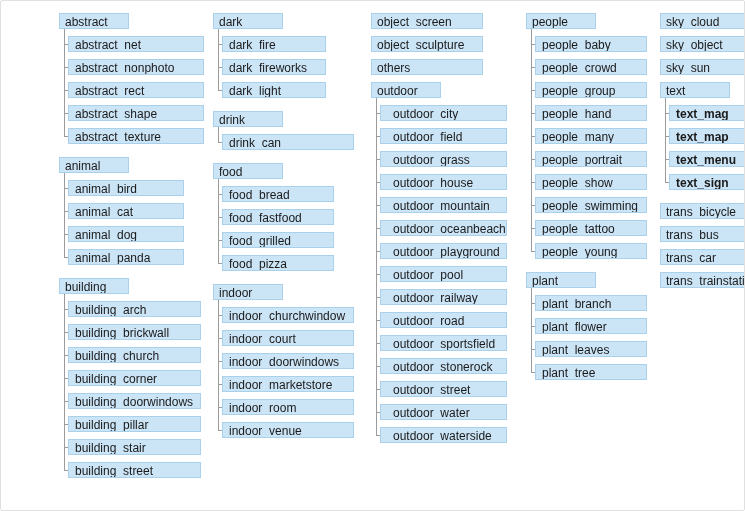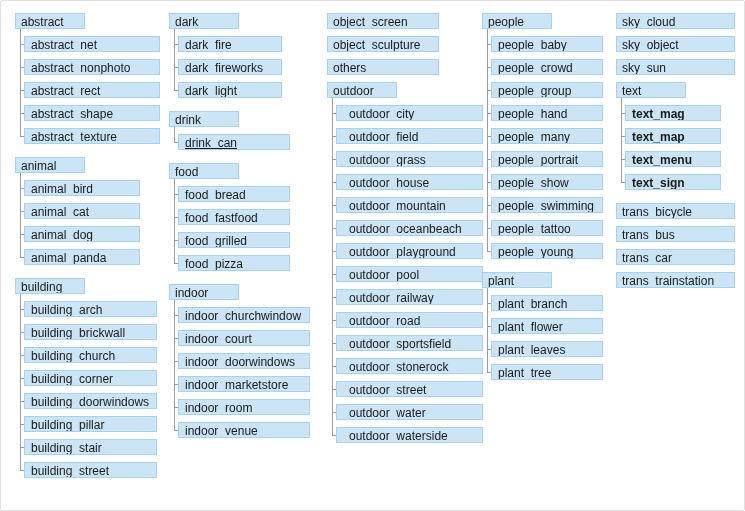--- a/index.html
+++ b/index.html
@@ -8,21 +8,21 @@
   }
   *{box-sizing:border-box;}
   html,body{margin:0;padding:0;}
   body{
     width:745px;height:511px;position:relative;overflow:hidden;
     background:var(--bg);
     font-family:"Liberation Sans","DejaVu Sans",sans-serif;
     font-size:12px;color:var(--ink);
   }
   .frame{position:absolute;inset:0;border:1px solid var(--frame);border-radius:2px;pointer-events:none;}
-  .column{position:absolute;top:13px;display:flex;flex-direction:column;gap:7px;}
+  .column{position:absolute;top:13px;display:flex;flex-direction:column;gap:7px;margin-left:44px;}
   .column.c1{left:15px;} .column.c2{left:169px;} .column.c3{left:327px;}
   .column.c4{left:482px;} .column.c5{left:616px;}
   .group{display:flex;flex-direction:column;}
   .group.has-children{margin-bottom:6px;}
   .node{
     height:16px;line-height:14px;padding:1px 4px 0 5px;
     background:var(--fill);border:1px solid var(--stroke);
     white-space:nowrap;overflow:hidden;cursor:default;
   }
   .root-box{width:70px;}
@@ -34,24 +34,24 @@
   }
   .child{position:relative;}
   .child::before{
     content:"";position:absolute;left:-4px;top:8px;width:4px;height:1px;background:var(--conn);
   }
   .child-box{padding-left:6px;width:112px;}
   .g-abstract .child-box{width:136px;}
   .g-animal   .child-box{width:116px;}
   .g-building .child-box{width:133px;}
   .g-dark     .child-box{width:104px;}
-  .g-drink    .child-box{width:112px;text-decoration:underline;}
+  .g-drink    .child-box{width:132px;}
   .g-food     .child-box{width:112px;}
   .g-indoor   .child-box{width:132px;}
-  .g-outdoor  .child-box{width:147px;padding-left:12px;}
+  .g-outdoor  .child-box{width:127px;padding-left:12px;}
   .g-people   .child-box{width:112px;}
   .g-plant    .child-box{width:112px;}
   .g-text     .child-box{width:96px;font-weight:bold;}
 </style>
 </head>
 <body>
 
 <div id="tree-root">
     <div class="column c1">
       <div class="group g-abstract has-children">

